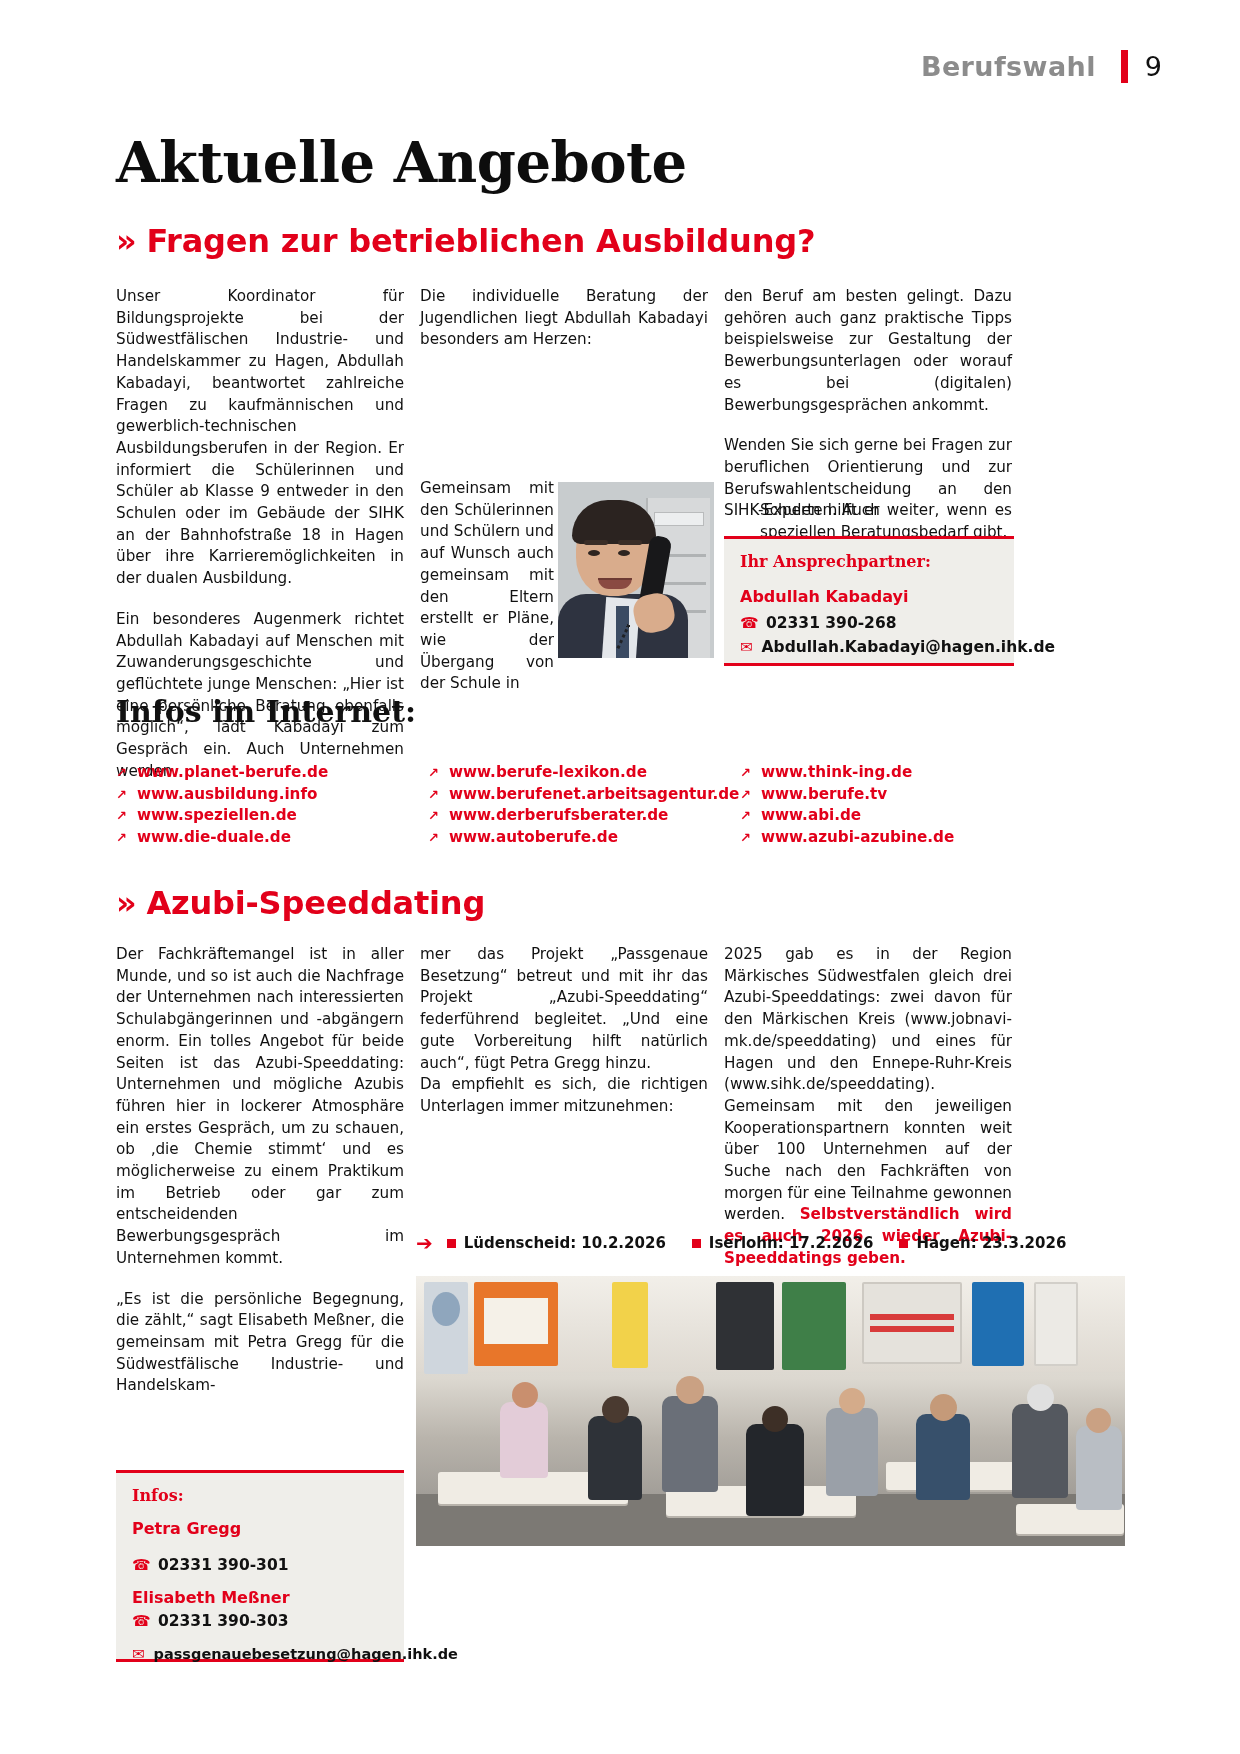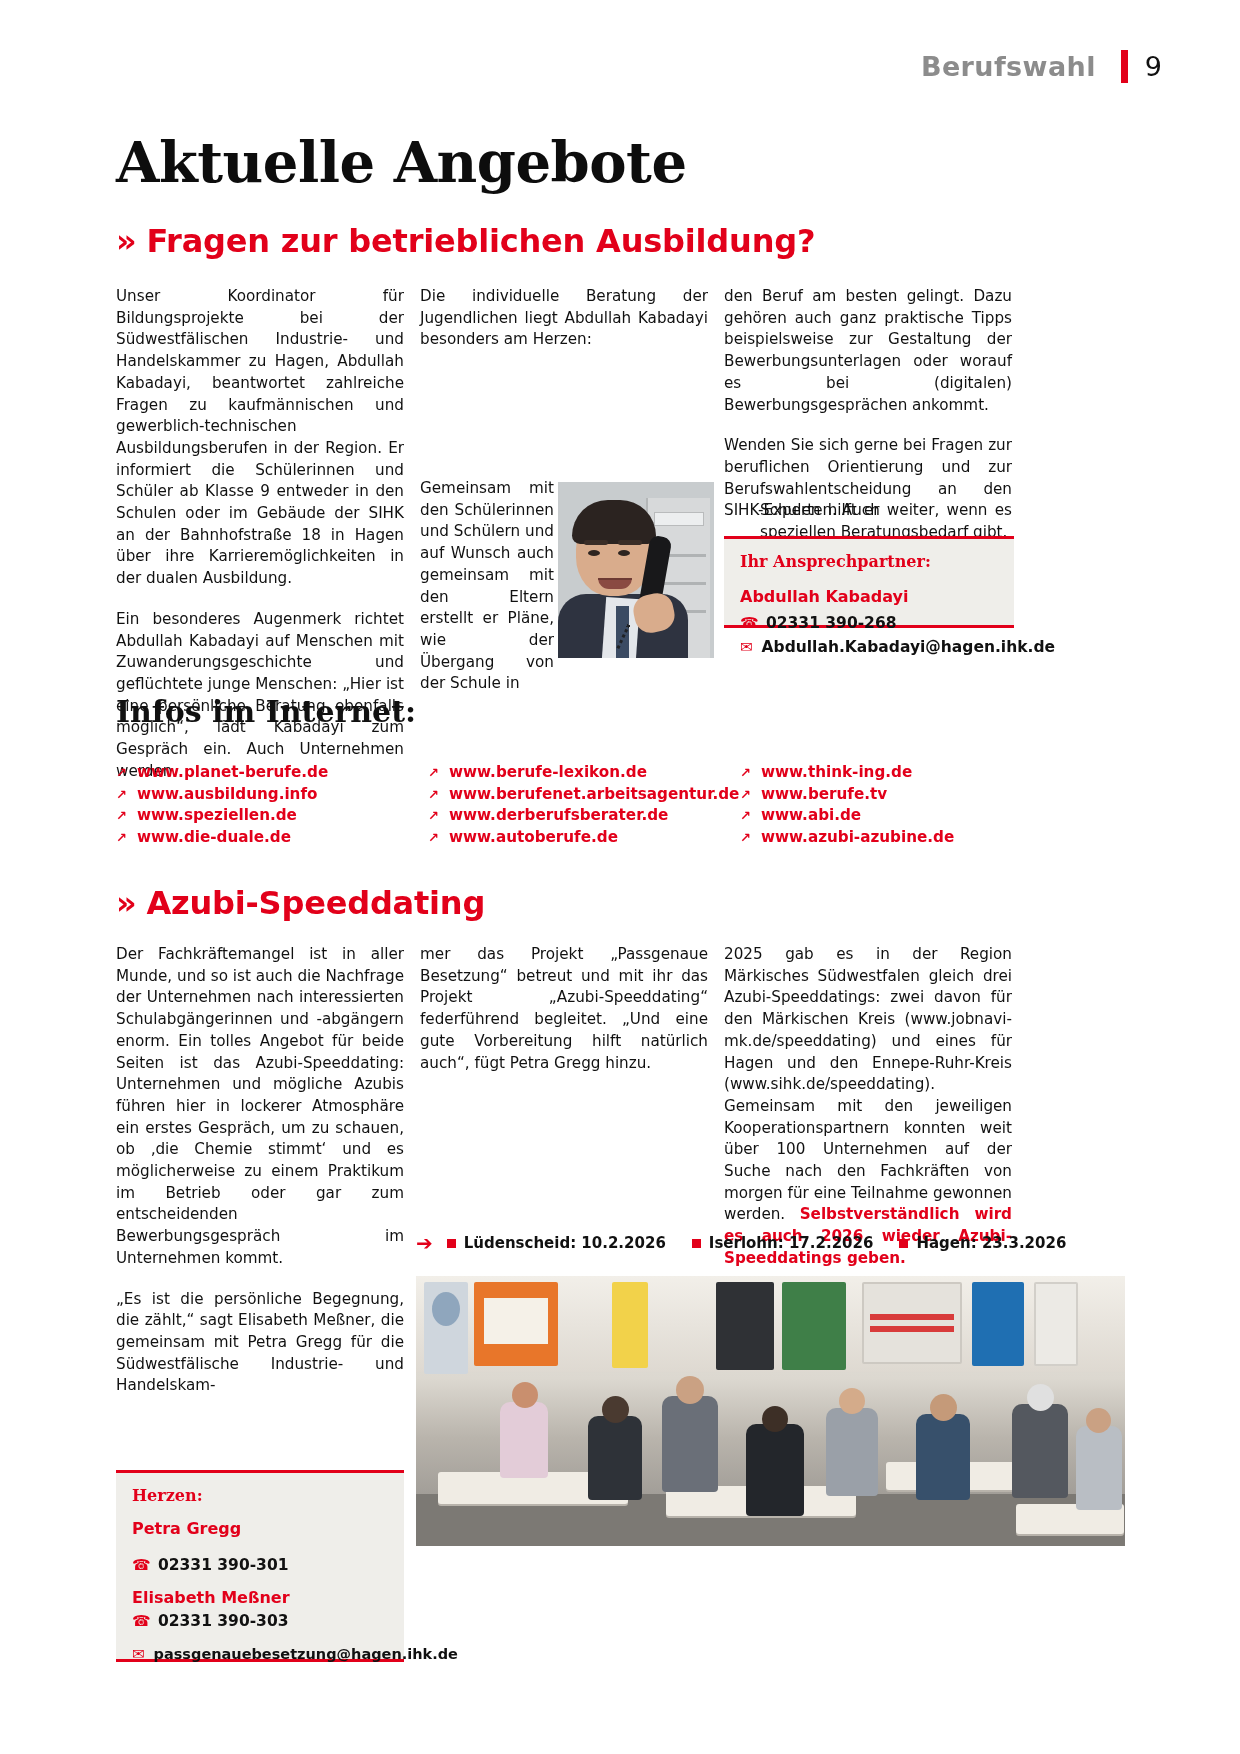--- a/index.html
+++ b/index.html
@@ -271,21 +271,21 @@
     <div class="head"></div>
     <div class="hair"></div>
     <div class="brow"></div>
     <div class="eye"></div>
     <div class="mouth"></div>
     <div class="phone"></div>
     <div class="hand"></div>
     <div class="cord"></div>
   </div>
 
-  <div class="infobox" style="left:724px;top:536px;width:290px;height:92px;padding:13px 16px 0 16px;">
+  <div class="infobox" style="left:724px;top:536px;width:290px;height:130px;padding:13px 16px 0 16px;">
     <div class="ttl" style="margin-bottom:16px;">Ihr Ansprechpartner:</div>
     <div class="nm" style="margin-bottom:8px;">Abdullah Kabadayi</div>
     <div class="ln" style="margin-bottom:6px;">
       <span class="ic-phone">☎</span>
       <span>02331 390-268</span>
     </div>
     <div class="ln">
       <span class="ic-mail">✉</span>
       <span>Abdullah.Kabadayi@hagen.ihk.de</span>
     </div>
@@ -354,28 +354,29 @@
     <span class="chev">»</span><span>Azubi-Speeddating</span>
   </div>
 
   <div class="col" style="left:116px;top:944px;width:288px;">
     <p>Der Fachkräftemangel ist in aller Munde, und so ist auch die Nachfrage der Unternehmen nach interessierten Schulabgängerinnen und -abgängern enorm. Ein tolles Angebot für beide Seiten ist das Azubi-Speeddating: Unternehmen und mögliche Azubis führen hier in lockerer Atmosphäre ein erstes Gespräch, um zu schauen, ob ‚die Chemie stimmt‘ und es möglicherweise zu einem Praktikum im Betrieb oder gar zum entscheidenden Bewerbungsgespräch im Unternehmen kommt.</p>
     <p>„Es ist die persönliche Begegnung, die zählt,“ sagt Elisabeth Meßner, die gemeinsam mit Petra Gregg für die Südwestfälische Industrie- und Handelskam-</p>
   </div>
 
   <div class="col" style="left:420px;top:944px;width:288px;">
     <p style="margin-bottom:0;">mer das Projekt „Passgenaue Besetzung“ betreut und mit ihr das Projekt „Azubi-Speeddating“ federführend begleitet. „Und eine gute Vorbereitung hilft natürlich auch“, fügt Petra Gregg hinzu.</p>
+    <p style="margin-bottom:0;">Da empfiehlt es sich, die richtigen Unterlagen immer mitzunehmen:</p>
   </div>
 
   <div class="col" style="left:724px;top:944px;width:288px;">
     <p><span>2025 gab es in der Region Märkisches Südwestfalen gleich drei Azubi-Speeddatings: zwei davon für den Märkischen Kreis (www.jobnavi-mk.de/speeddating) und eines für Hagen und den Ennepe-Ruhr-Kreis (www.sihk.de/speeddating). Gemeinsam mit den jeweiligen Kooperationspartnern konnten weit über 100 Unternehmen auf der Suche nach den Fachkräften von morgen für eine Teilnahme gewonnen werden. </span><span class="hl">Selbstverständlich wird es auch 2026 wieder Azubi-Speeddatings geben.</span></p>
   </div>
 
   <div class="infobox" style="left:116px;top:1470px;width:288px;height:192px;padding:13px 16px 0 16px;">
-    <div class="ttl" style="margin-bottom:14px;">Herzen:</div>
+    <div class="ttl" style="margin-bottom:14px;">Infos:</div>
     <div class="nm" style="margin-bottom:18px;">Petra Gregg</div>
     <div class="ln" style="margin-bottom:14px;">
       <span class="ic-phone">☎</span>
       <span>02331 390-301</span>
     </div>
     <div class="nm" style="margin-bottom:5px;">Elisabeth Meßner</div>
     <div class="ln" style="margin-bottom:16px;">
       <span class="ic-phone">☎</span>
       <span>02331 390-303</span>
     </div>

